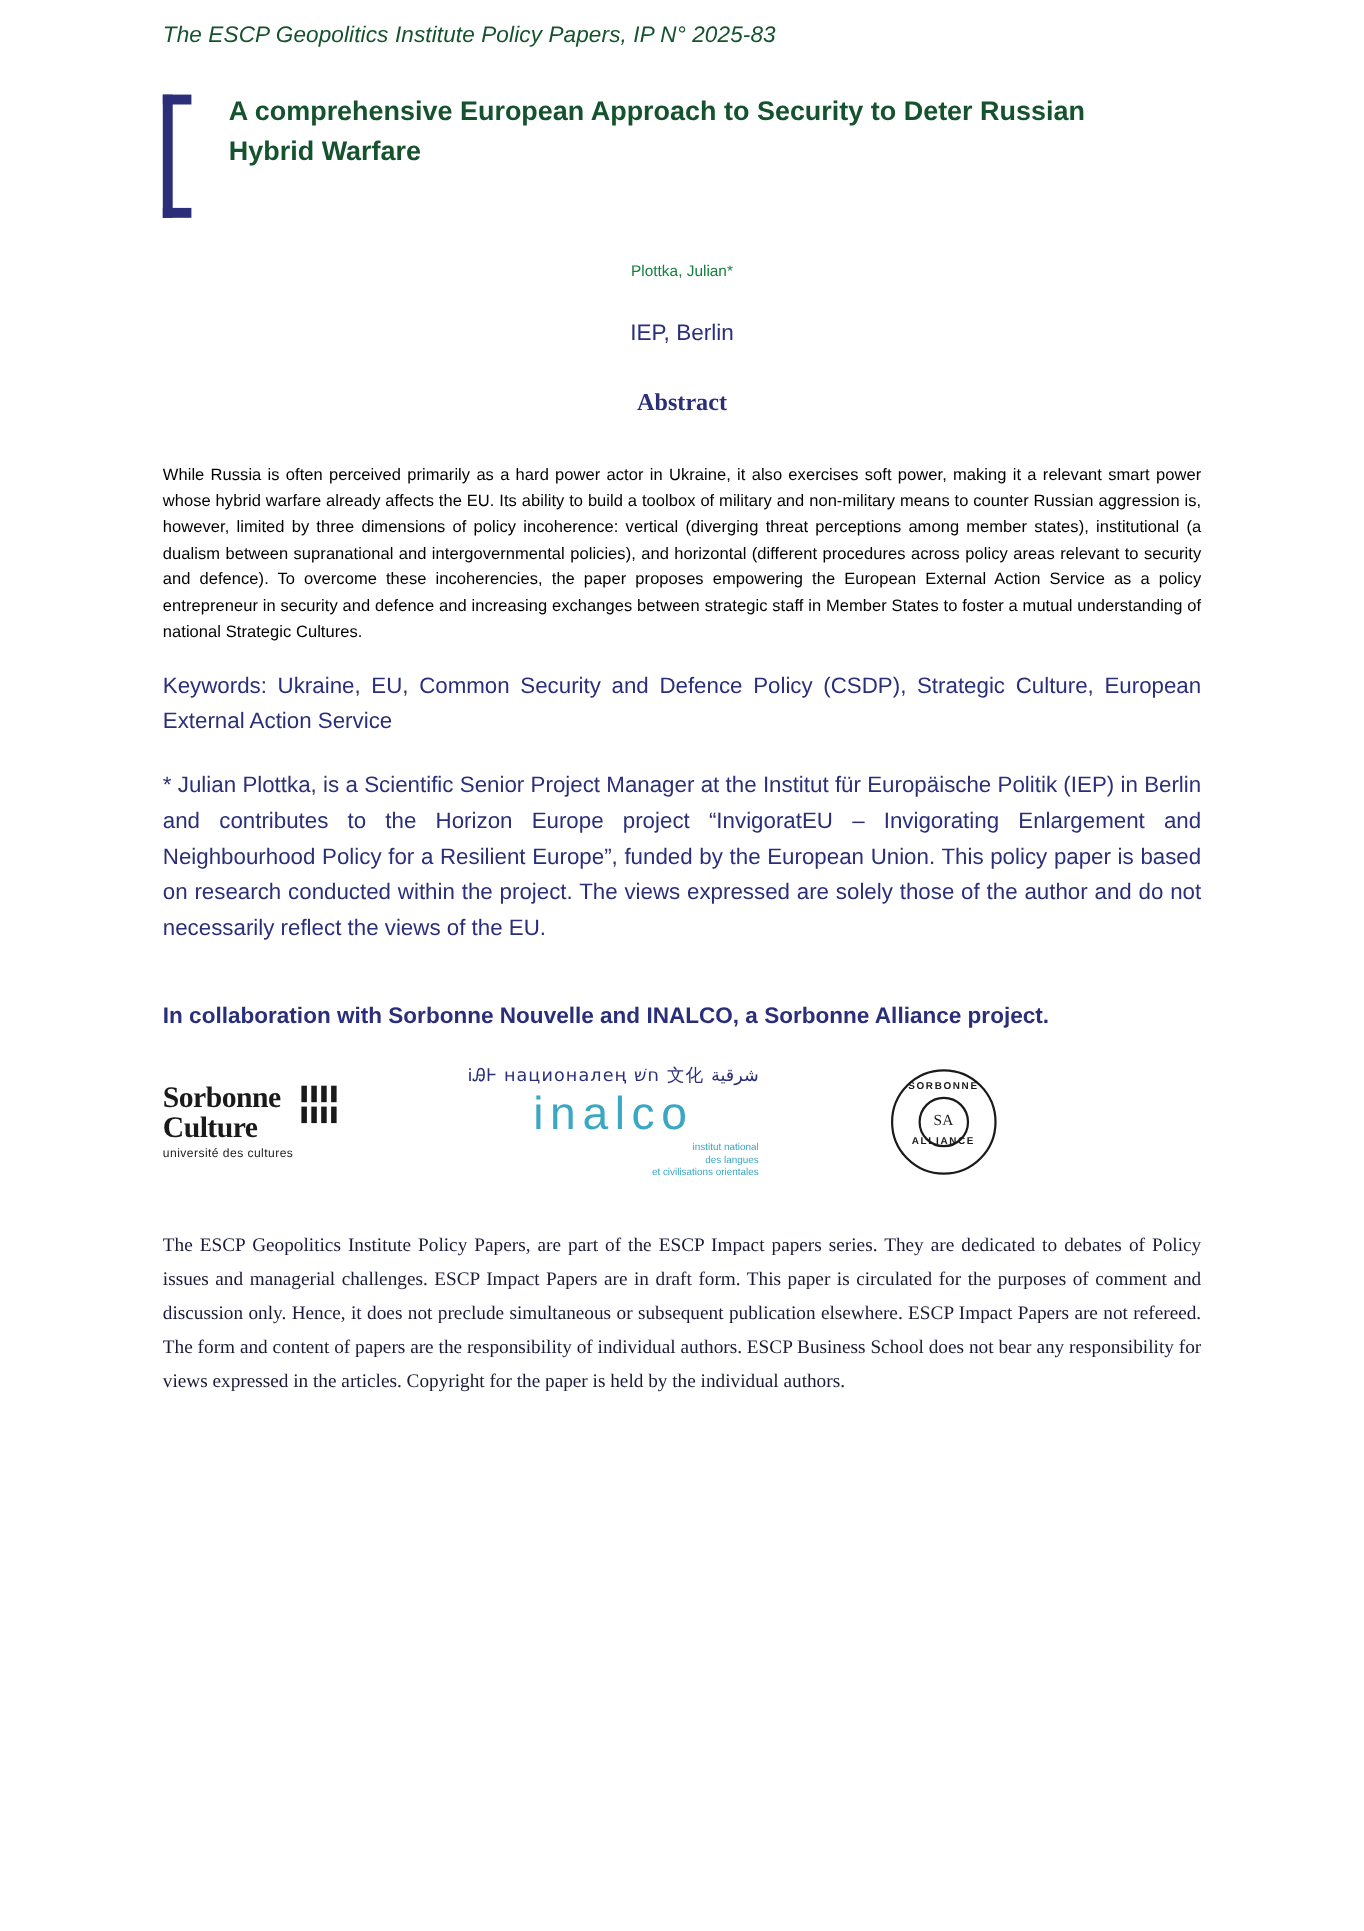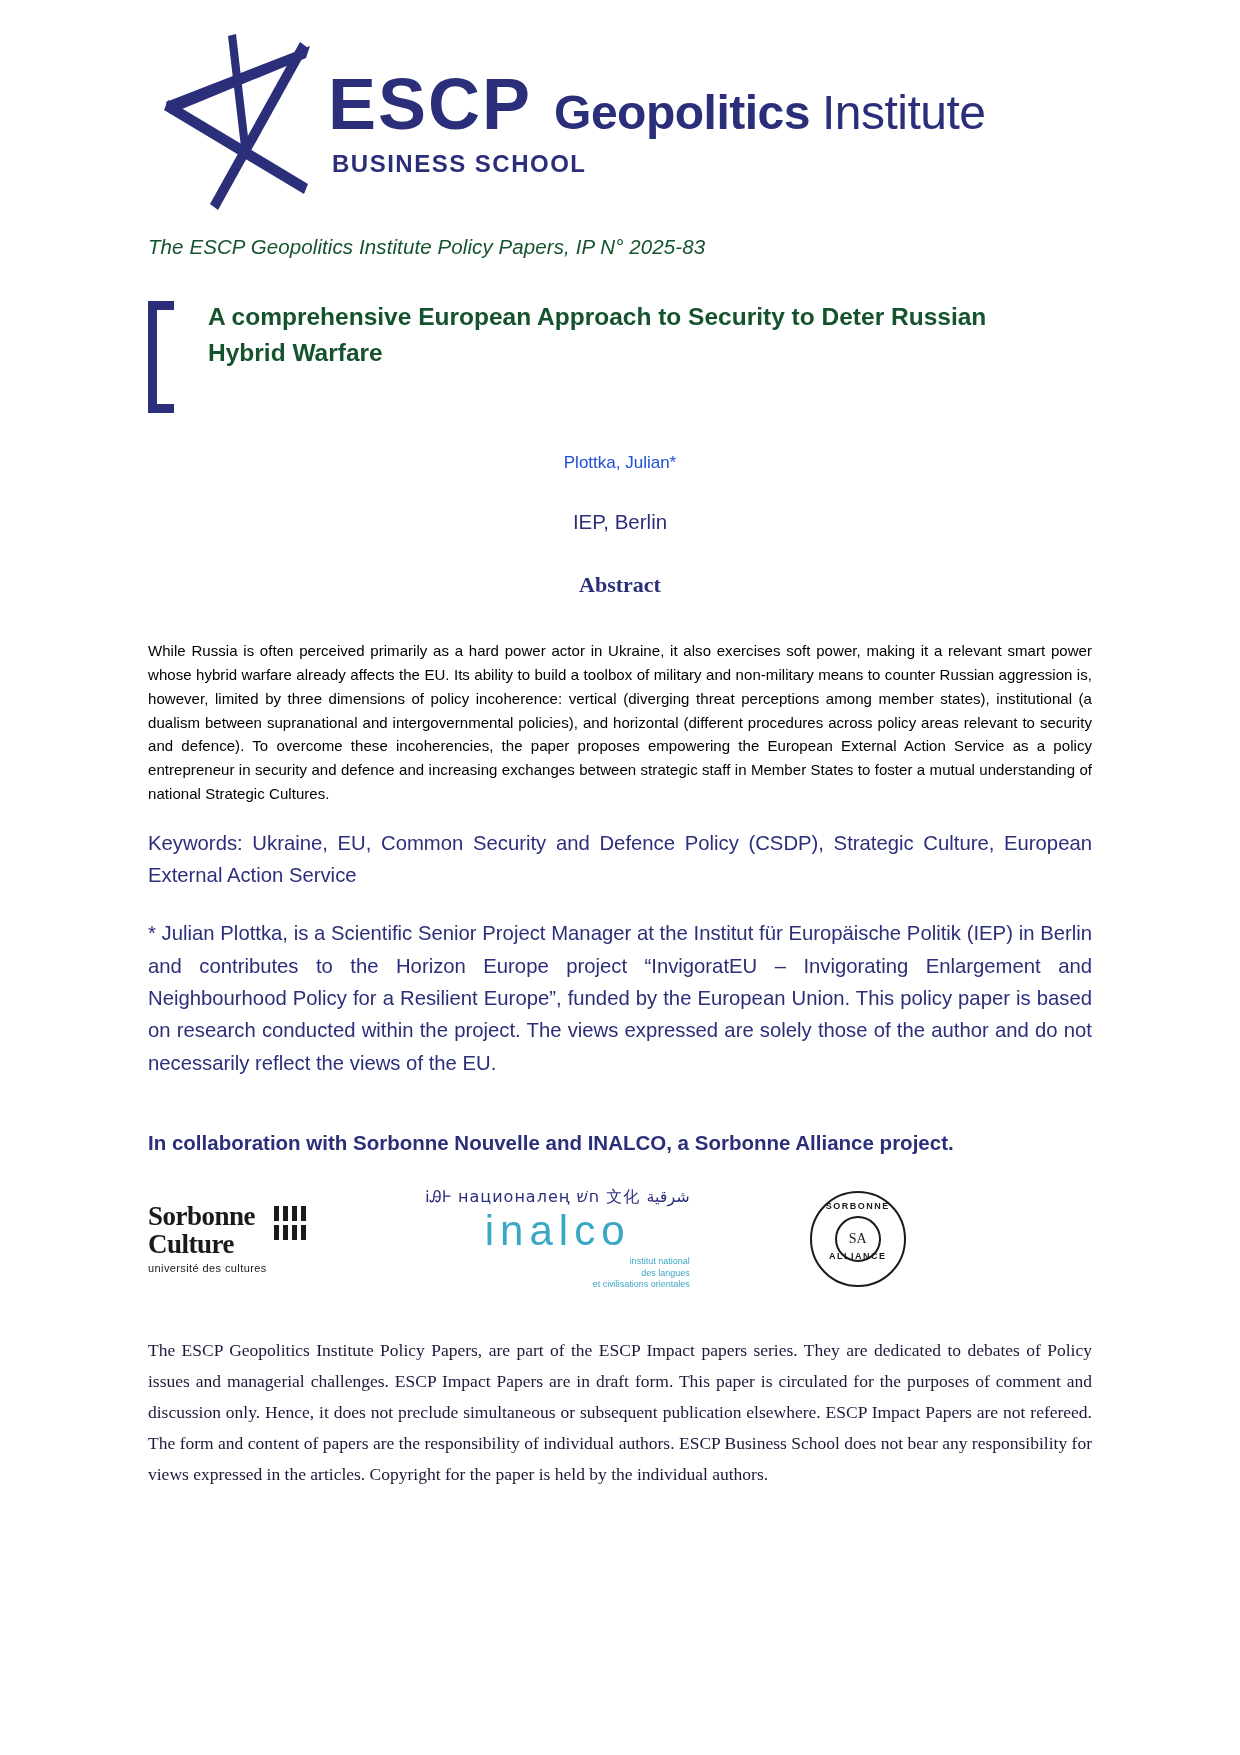--- a/index.html
+++ b/index.html
@@ -108,23 +108,23 @@
     font-weight: 700;
     line-height: 1.45;
     color: #14532d;
     margin-left: 34px;
     max-width: 830px;
   }
 
   
   .author {
     text-align: center;
-    font-size: 17px;
+    font-size: 14px;
     margin-top: 40px;
-    color: #1d4ed8;
+    color: #15803d;
   }
   .affiliation {
     text-align: center;
     font-size: 20.5px;
     margin-top: 37px;
     color: #2b2f7a;
   }
 
   
   .abstract-head {
@@ -265,42 +265,20 @@
     line-height: 1.78;
     color: #1a1a3a;
     text-align: justify;
   }
 </style>
 </head>
 <body>
 
 <div class="page">
 
-  <div class="logo-block">
-    <div class="logo-row">
-      <div class="logo-mark">
-        <svg viewBox="0 0 160 180" width="160" height="180" aria-hidden="true">
-          <g fill="#2b2f7a">
-            <polygon points="8,68 152,12 148,24 12,80"></polygon>
-            <polygon points="150,14 60,176 52,170 142,8"></polygon>
-            <polygon points="10,66 150,150 146,160 6,76"></polygon>
-            <polygon points="78,0 92,120 84,122 70,2"></polygon>
-          </g>
-        </svg>
-      </div>
-      <div class="logo-text">
-        <div class="escp-line">
-          <span class="escp-word">ESCP</span>
-          <span class="geo-word">Geopolitics</span>
-          <span class="inst-word">Institute</span>
-        </div>
-        <div class="business-school">BUSINESS SCHOOL</div>
-      </div>
-    </div>
-  </div>
 
   <div class="series-line">The ESCP Geopolitics Institute Policy Papers, IP N° 2025-83</div>
 
   <div class="title-block">
     <div class="bracket"></div>
     <div class="title-text">A comprehensive European Approach to Security to Deter Russian Hybrid Warfare</div>
   </div>
 
   <div class="author">Plottka, Julian*</div>
   <div class="affiliation">IEP, Berlin</div>

